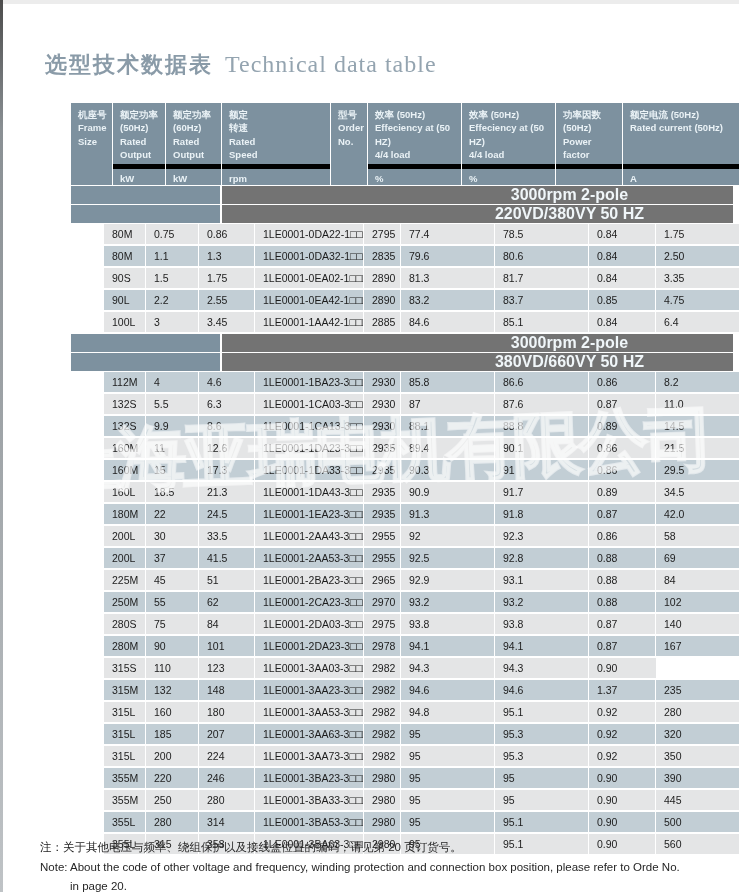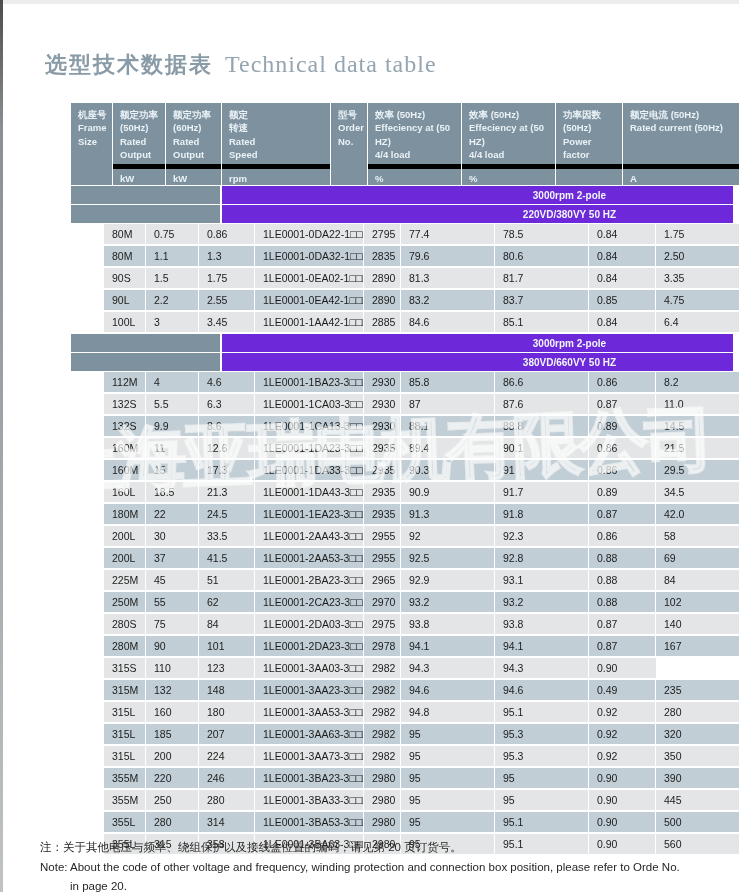--- a/index.html
+++ b/index.html
@@ -34,22 +34,22 @@
     height:82px;
   }
   .hcell:last-child { border-right:none;gap:16px; }
   .hmain { padding:5px 4px 0 7px; height:61px; overflow:hidden; }
   .hunit { border-top:5px solid #000000; flex:1; padding:3px 4px 0 7px; }
   .hcell.merged .hmain { height:auto; flex:1; }
   
   .band { display:grid; grid-template-columns:151px 1fr; height:18px; margin-top:1px; }
   .band-stub { background:#7d919f; border-right:2px solid #fff; }
   .band-main {
-    background:#6d28d9; color:#f0f6f9;
-    font-size:10px; font-weight:bold;
+    background:#737373; color:#f0f6f9;
+    font-size:16px; font-weight:bold;
     display:flex; align-items:center; justify-content:center;
     padding-left:36%;
     text-align:right;
   }
   
   .drow { height:21px; margin-top:1px;padding-left:33px; }
   .dcell {
     font-size:10.5px; color:#1c1c1c;
     line-height:20px; height:20px;
     padding-left:8px;
@@ -385,21 +385,21 @@
         <div class="dcell">0.90</div>
       </div>
       <div class="grid9 drow row-dark">
         <div class="dcell">315M</div>
         <div class="dcell">132</div>
         <div class="dcell">148</div>
         <div class="dcell">1LE0001-3AA23-3□□□</div>
         <div class="dcell">2982</div>
         <div class="dcell">94.6</div>
         <div class="dcell">94.6</div>
-        <div class="dcell">0.49</div>
+        <div class="dcell">1.37</div>
         <div class="dcell">235</div>
       </div>
       <div class="grid9 drow row-light">
         <div class="dcell">315L</div>
         <div class="dcell">160</div>
         <div class="dcell">180</div>
         <div class="dcell">1LE0001-3AA53-3□□□</div>
         <div class="dcell">2982</div>
         <div class="dcell">94.8</div>
         <div class="dcell">95.1</div>

